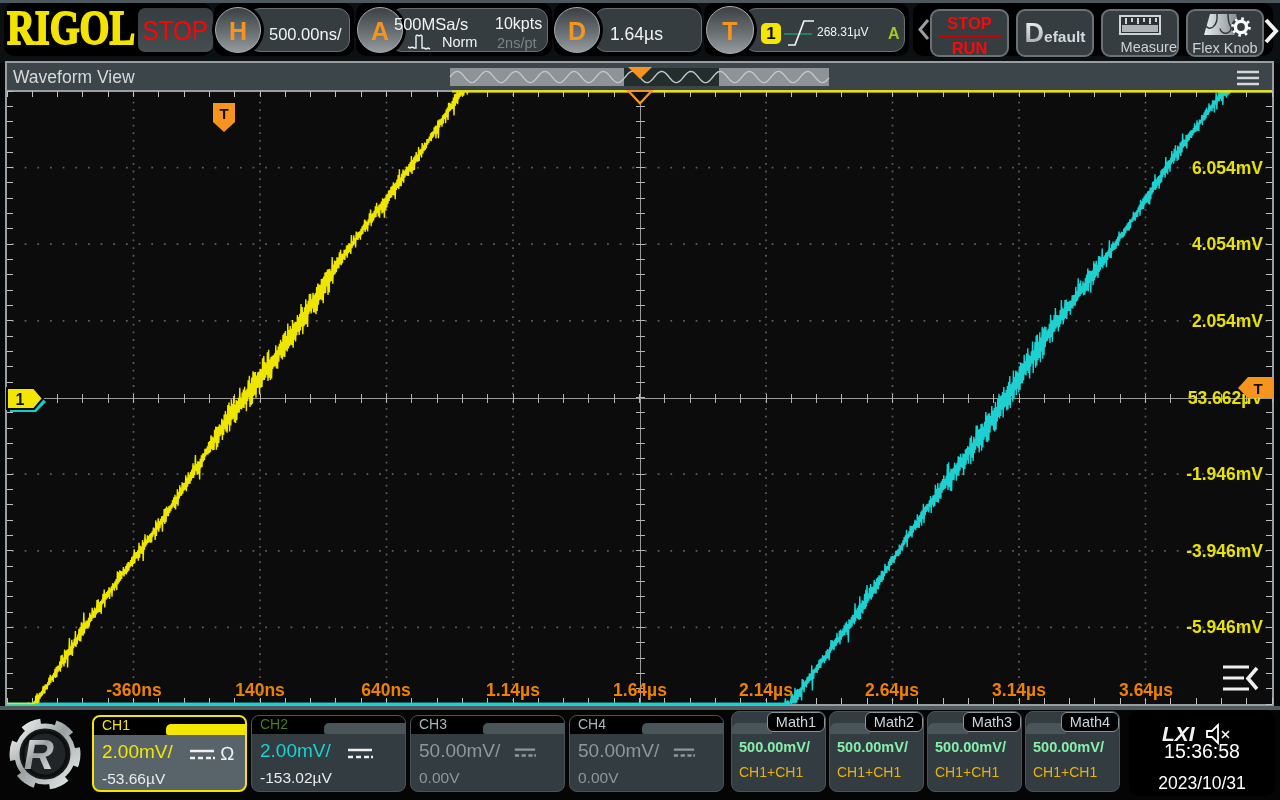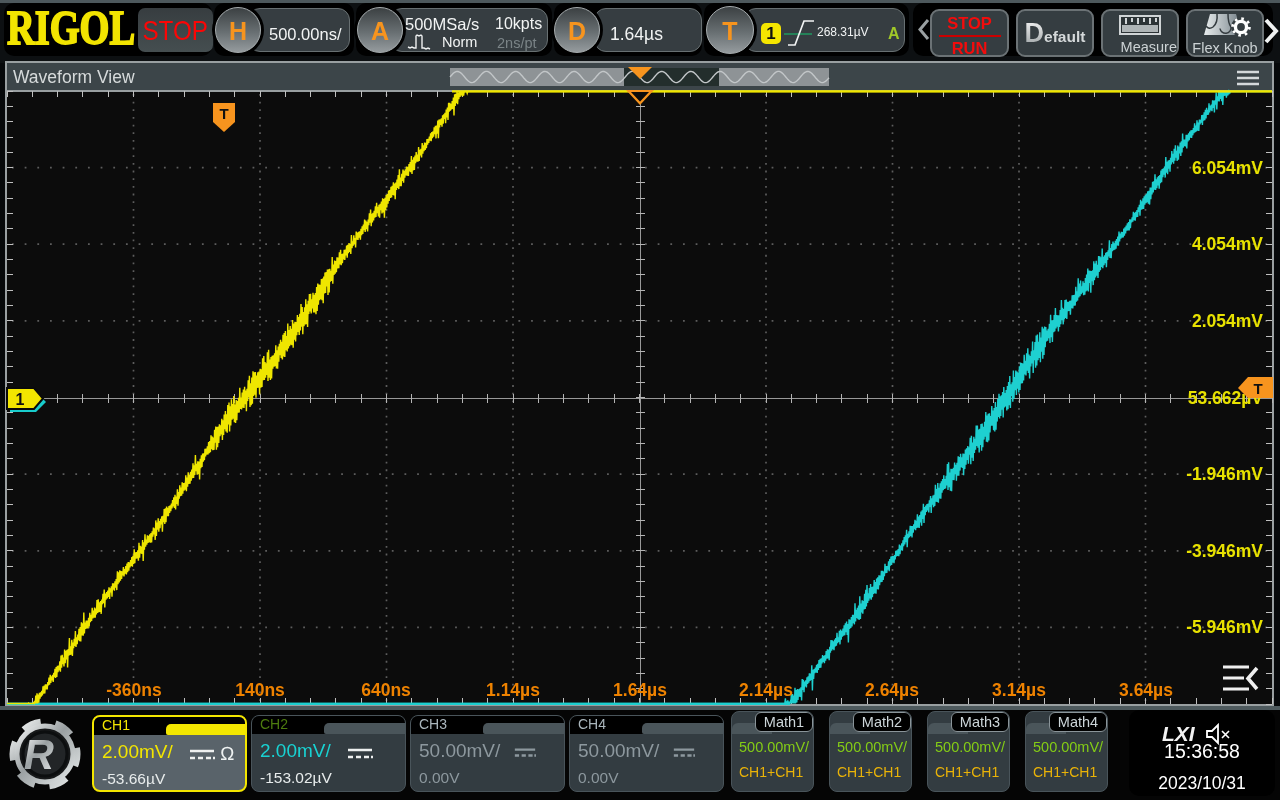--- a/index.html
+++ b/index.html
@@ -23,43 +23,43 @@
 #botbar { position:absolute; left:0; top:710px; width:1280px; height:90px; background:#050505; }
 
 .chbox { position:absolute; top:715px; width:155px; height:77px; border-radius:8px; background:#333c41; border:1px solid #49545a; overflow:hidden; }
 .chtab { position:absolute; left:0; top:0; height:18px; width:100%; background:#000; }
 .chtab span { position:absolute; left:8px; top:0px; font-size:14px; }
 .chband { position:absolute; left:72px; right:0; top:7px; height:11px; background:#4a555a; border-radius:5px 0 0 2px; }
 .l1 { position:absolute; left:8px; top:24px; font-size:19px; }
 .l2 { position:absolute; left:8px; top:53px; font-size:15.5px; color:#e8ecec; }
 .coup { position:absolute; top:31px; }
 
-.mbox { position:absolute; top:711px; width:83px; height:81px; border-radius:8px; background:#333c41; border:1px solid #49545a; overflow:hidden; }
+.mbox { position:absolute; top:711px; width:95px; height:81px; border-radius:8px; background:#333c41; border:1px solid #49545a; overflow:hidden; }
 .mtab { position:absolute; right:0; top:0; width:58px; height:20px; background:#000; border:1px solid #8a9499; border-radius:6px; color:#ccd5d9; font-size:14.5px; text-align:center; line-height:18px; }
 .mband { position:absolute; left:0; width:40px; top:11px; height:11px; background:#4a555a; border-radius:6px 0 0 0; }
-.m1 { position:absolute; left:7px; top:27px; font-size:14.5px; color:#84cc16; }
+.m1 { position:absolute; left:7px; top:27px; font-size:14.5px; color:#86efac;font-weight:bold; }
 .m2 { position:absolute; left:7px; top:52px; font-size:14px; color:#eab308; }
 #lxibox { position:absolute; left:1129px; top:710px; width:146px; height:86px; background:#000; border-radius:10px; color:#fff; }
 </style></head><body>
 
 <div id="topbar">
   <div class="strip"></div>
   <div class="blk" style="left:4px;width:208px;">
      <div id="rigol">RIGOL</div>
      <div id="stopbtn"><span style="display:inline-block;transform:scaleX(0.88);transform-origin:center;">STOP</span></div>
   </div>
   <div class="blk" style="left:214px;width:140px;">
      <div class="pill" style="left:34px;width:102px;"></div>
      <div class="circ" style="left:1px;">H</div>
      <div class="wt abs" style="left:55px;top:22px;font-size:16.5px;">500.00ns/</div>
   </div>
   <div class="blk" style="left:356px;width:196px;">
      <div class="pill" style="left:34px;width:158px;"></div>
      <div class="circ" style="left:1px;">A</div>
-     <div class="wt abs" style="left:49px;top:12px;font-size:16.5px;">500MSa/s</div>
+     <div class="wt abs" style="left:38px;top:12px;font-size:16.5px;">500MSa/s</div>
      <div class="wt abs" style="left:139px;top:12px;font-size:16px;">10kpts</div>
      <svg class="abs" style="left:51px;top:29px;" width="30" height="18" viewBox="0 0 30 18">
         <path d="M1 15l2 1l2 -1l2 1h2v-12l1 -1l2 1l2 -1l1 1v12h2l2 1l2 -1l2 1" fill="none" stroke="#eef0f0" stroke-width="1.4"></path>
      </svg>
      <div class="wt abs" style="left:86px;top:31px;font-size:14.5px;">Norm</div>
      <div class="abs" style="left:141px;top:32px;font-size:14.5px;color:#7b8487;">2ns/pt</div>
   </div>
   <div class="blk" style="left:554px;width:148px;">
      <div class="pill" style="left:40px;width:108px;"></div>
      <div class="circ" style="left:0px;">D</div>

